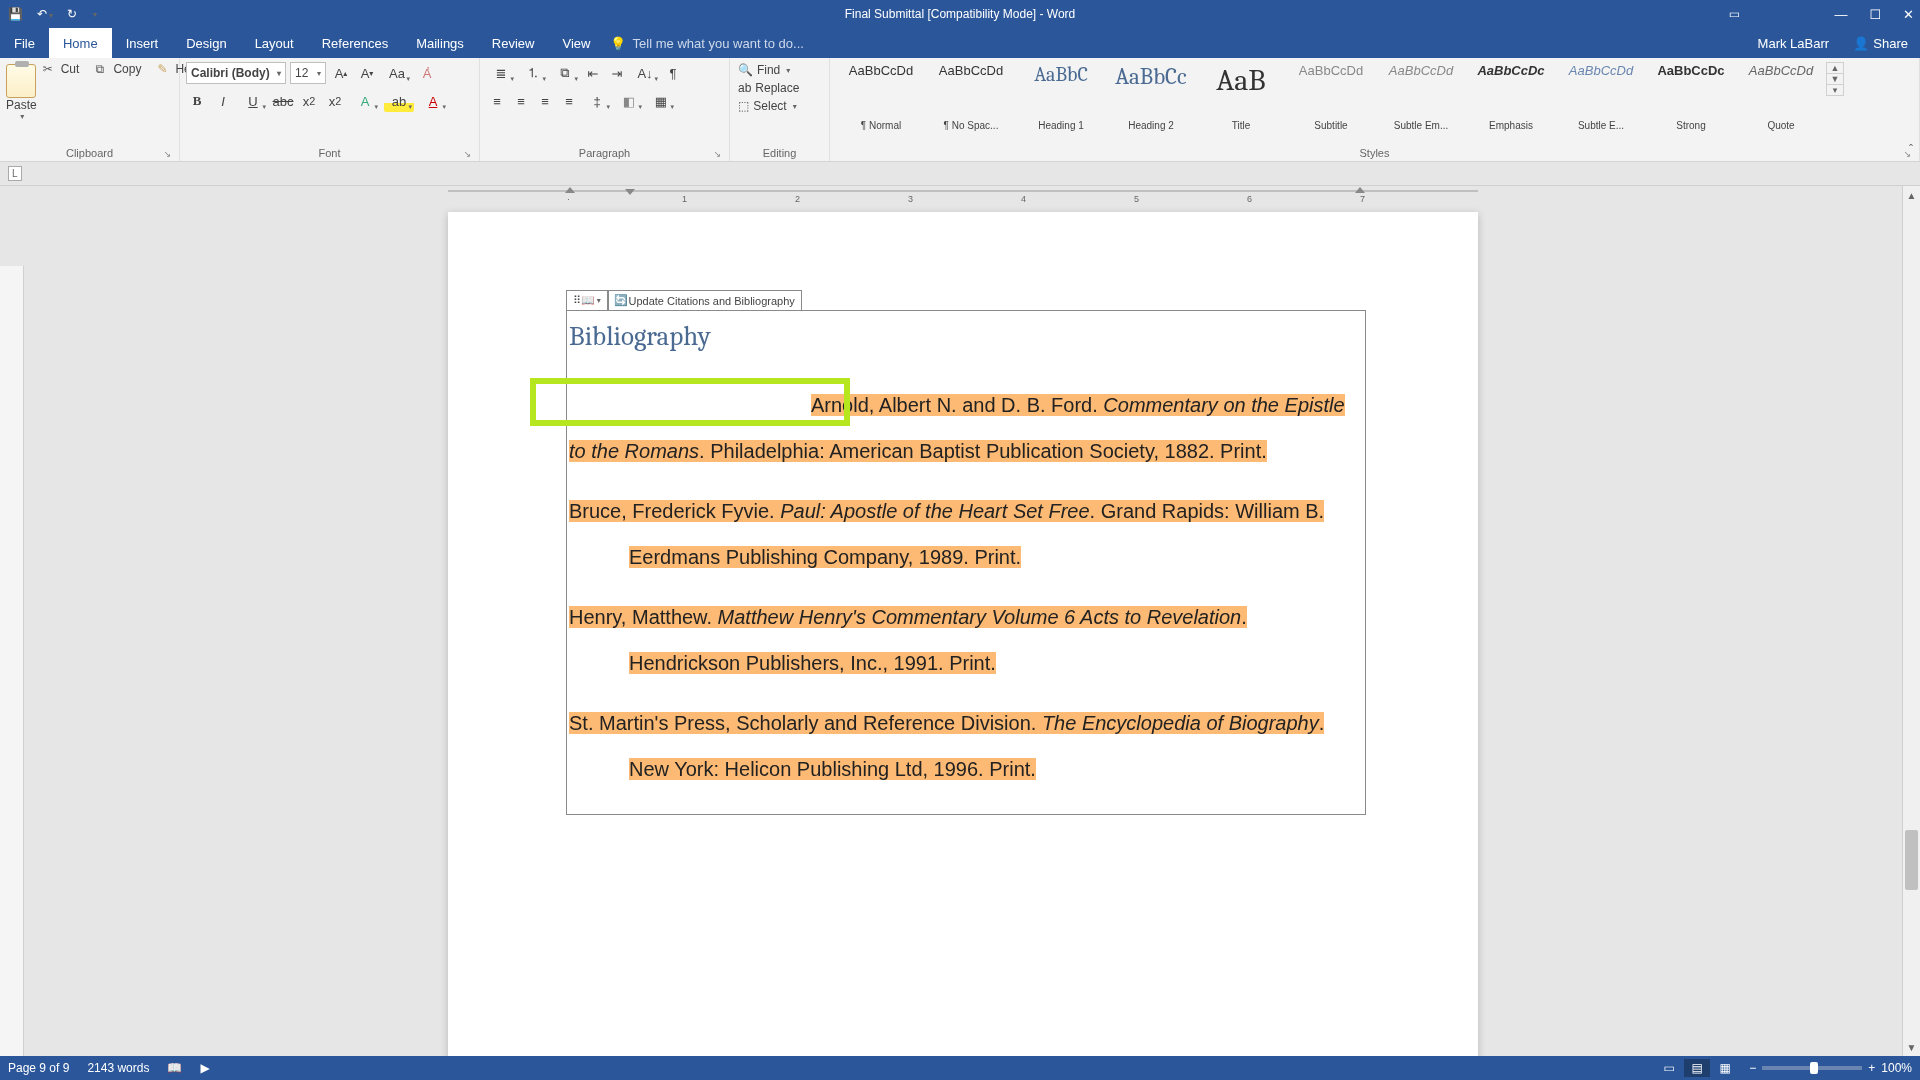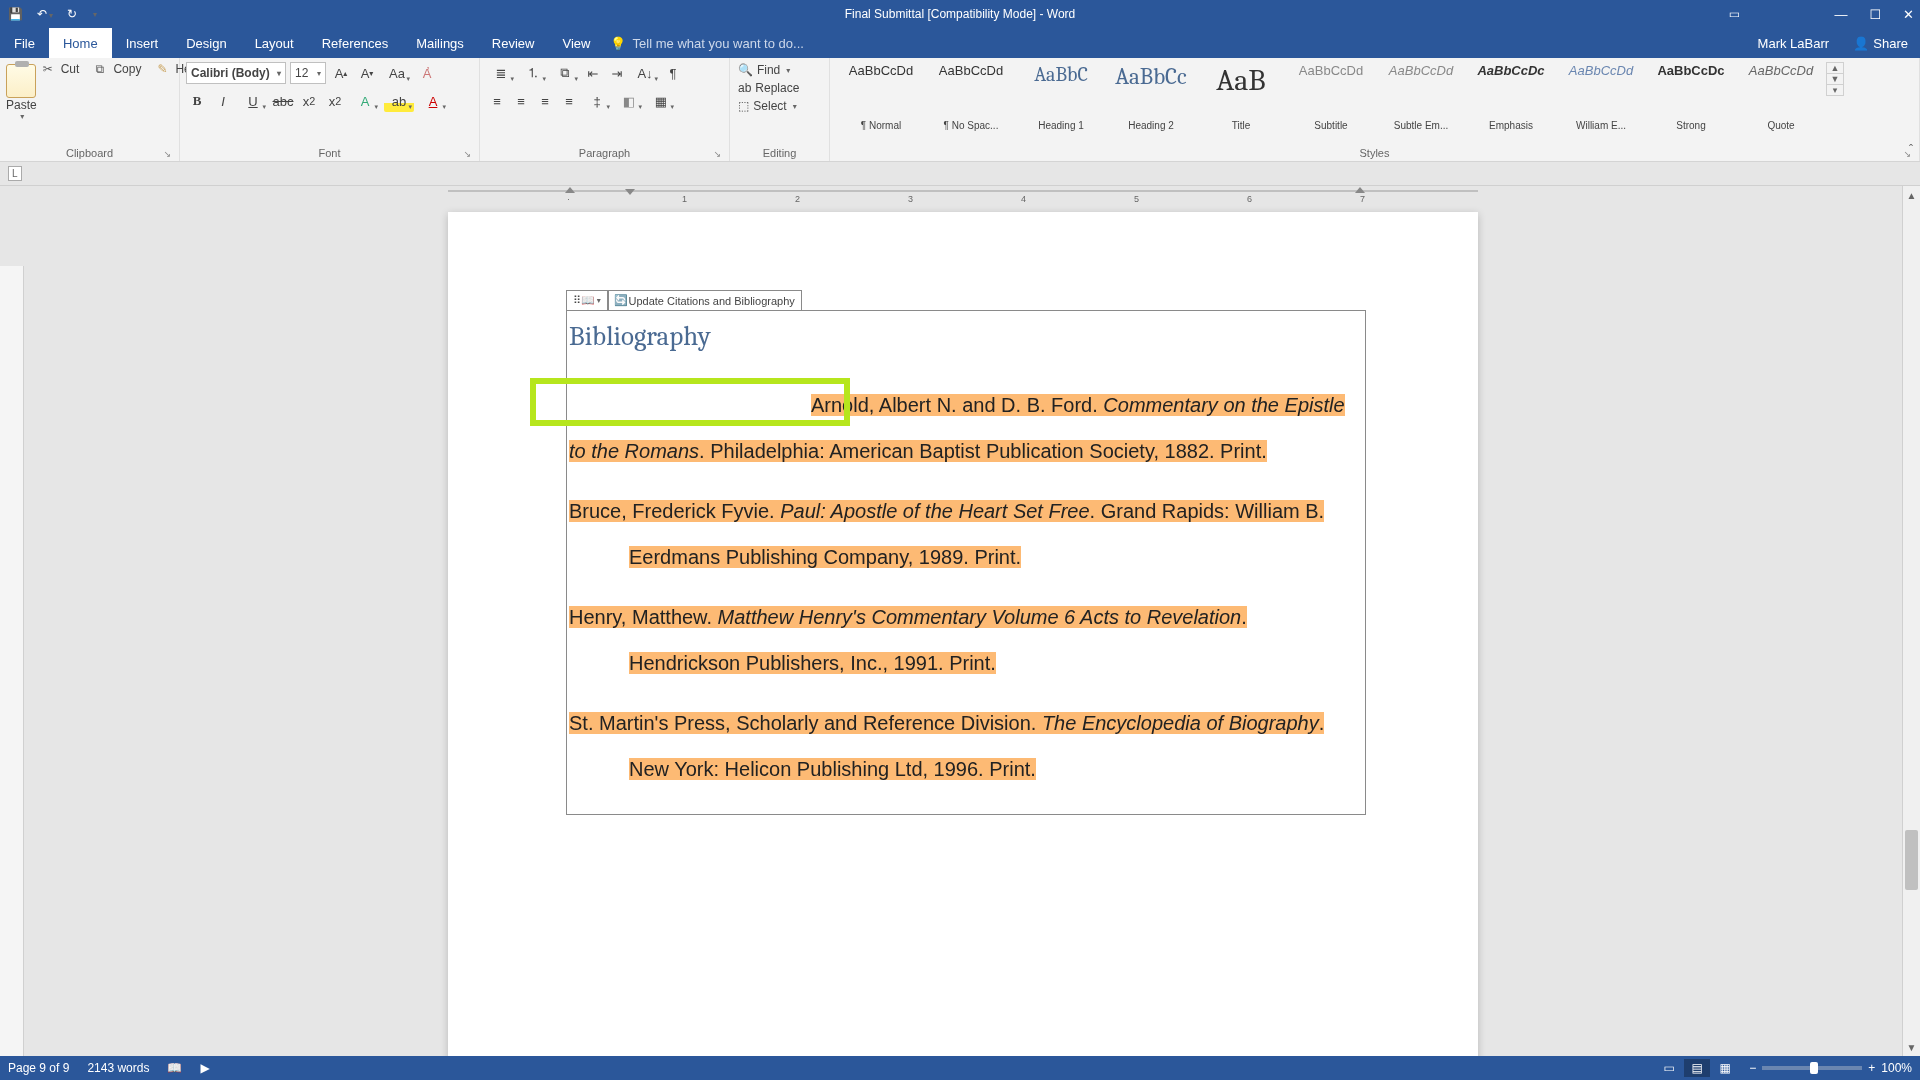--- a/index.html
+++ b/index.html
@@ -314,21 +314,21 @@
         <div class="style-item">
           <div class="sample" style="font-size:13px;color:#888;font-style:italic;">AaBbCcDd</div>
           <div class="name">Subtle Em...</div>
         </div>
         <div class="style-item">
           <div class="sample" style="font-size:13px;font-weight:bold;font-style:italic;">AaBbCcDc</div>
           <div class="name">Emphasis</div>
         </div>
         <div class="style-item">
           <div class="sample" style="font-size:13px;color:#6a86b0;font-style:italic;">AaBbCcDd</div>
-          <div class="name">William E...</div>
+          <div class="name">Subtle E...</div>
         </div>
         <div class="style-item">
           <div class="sample" style="font-size:13px;font-weight:bold;">AaBbCcDc</div>
           <div class="name">Strong</div>
         </div>
         <div class="style-item">
           <div class="sample" style="font-size:13px;font-style:italic;color:#666;">AaBbCcDd</div>
           <div class="name">Quote</div>
         </div>
         <div class="styles-scroll">

